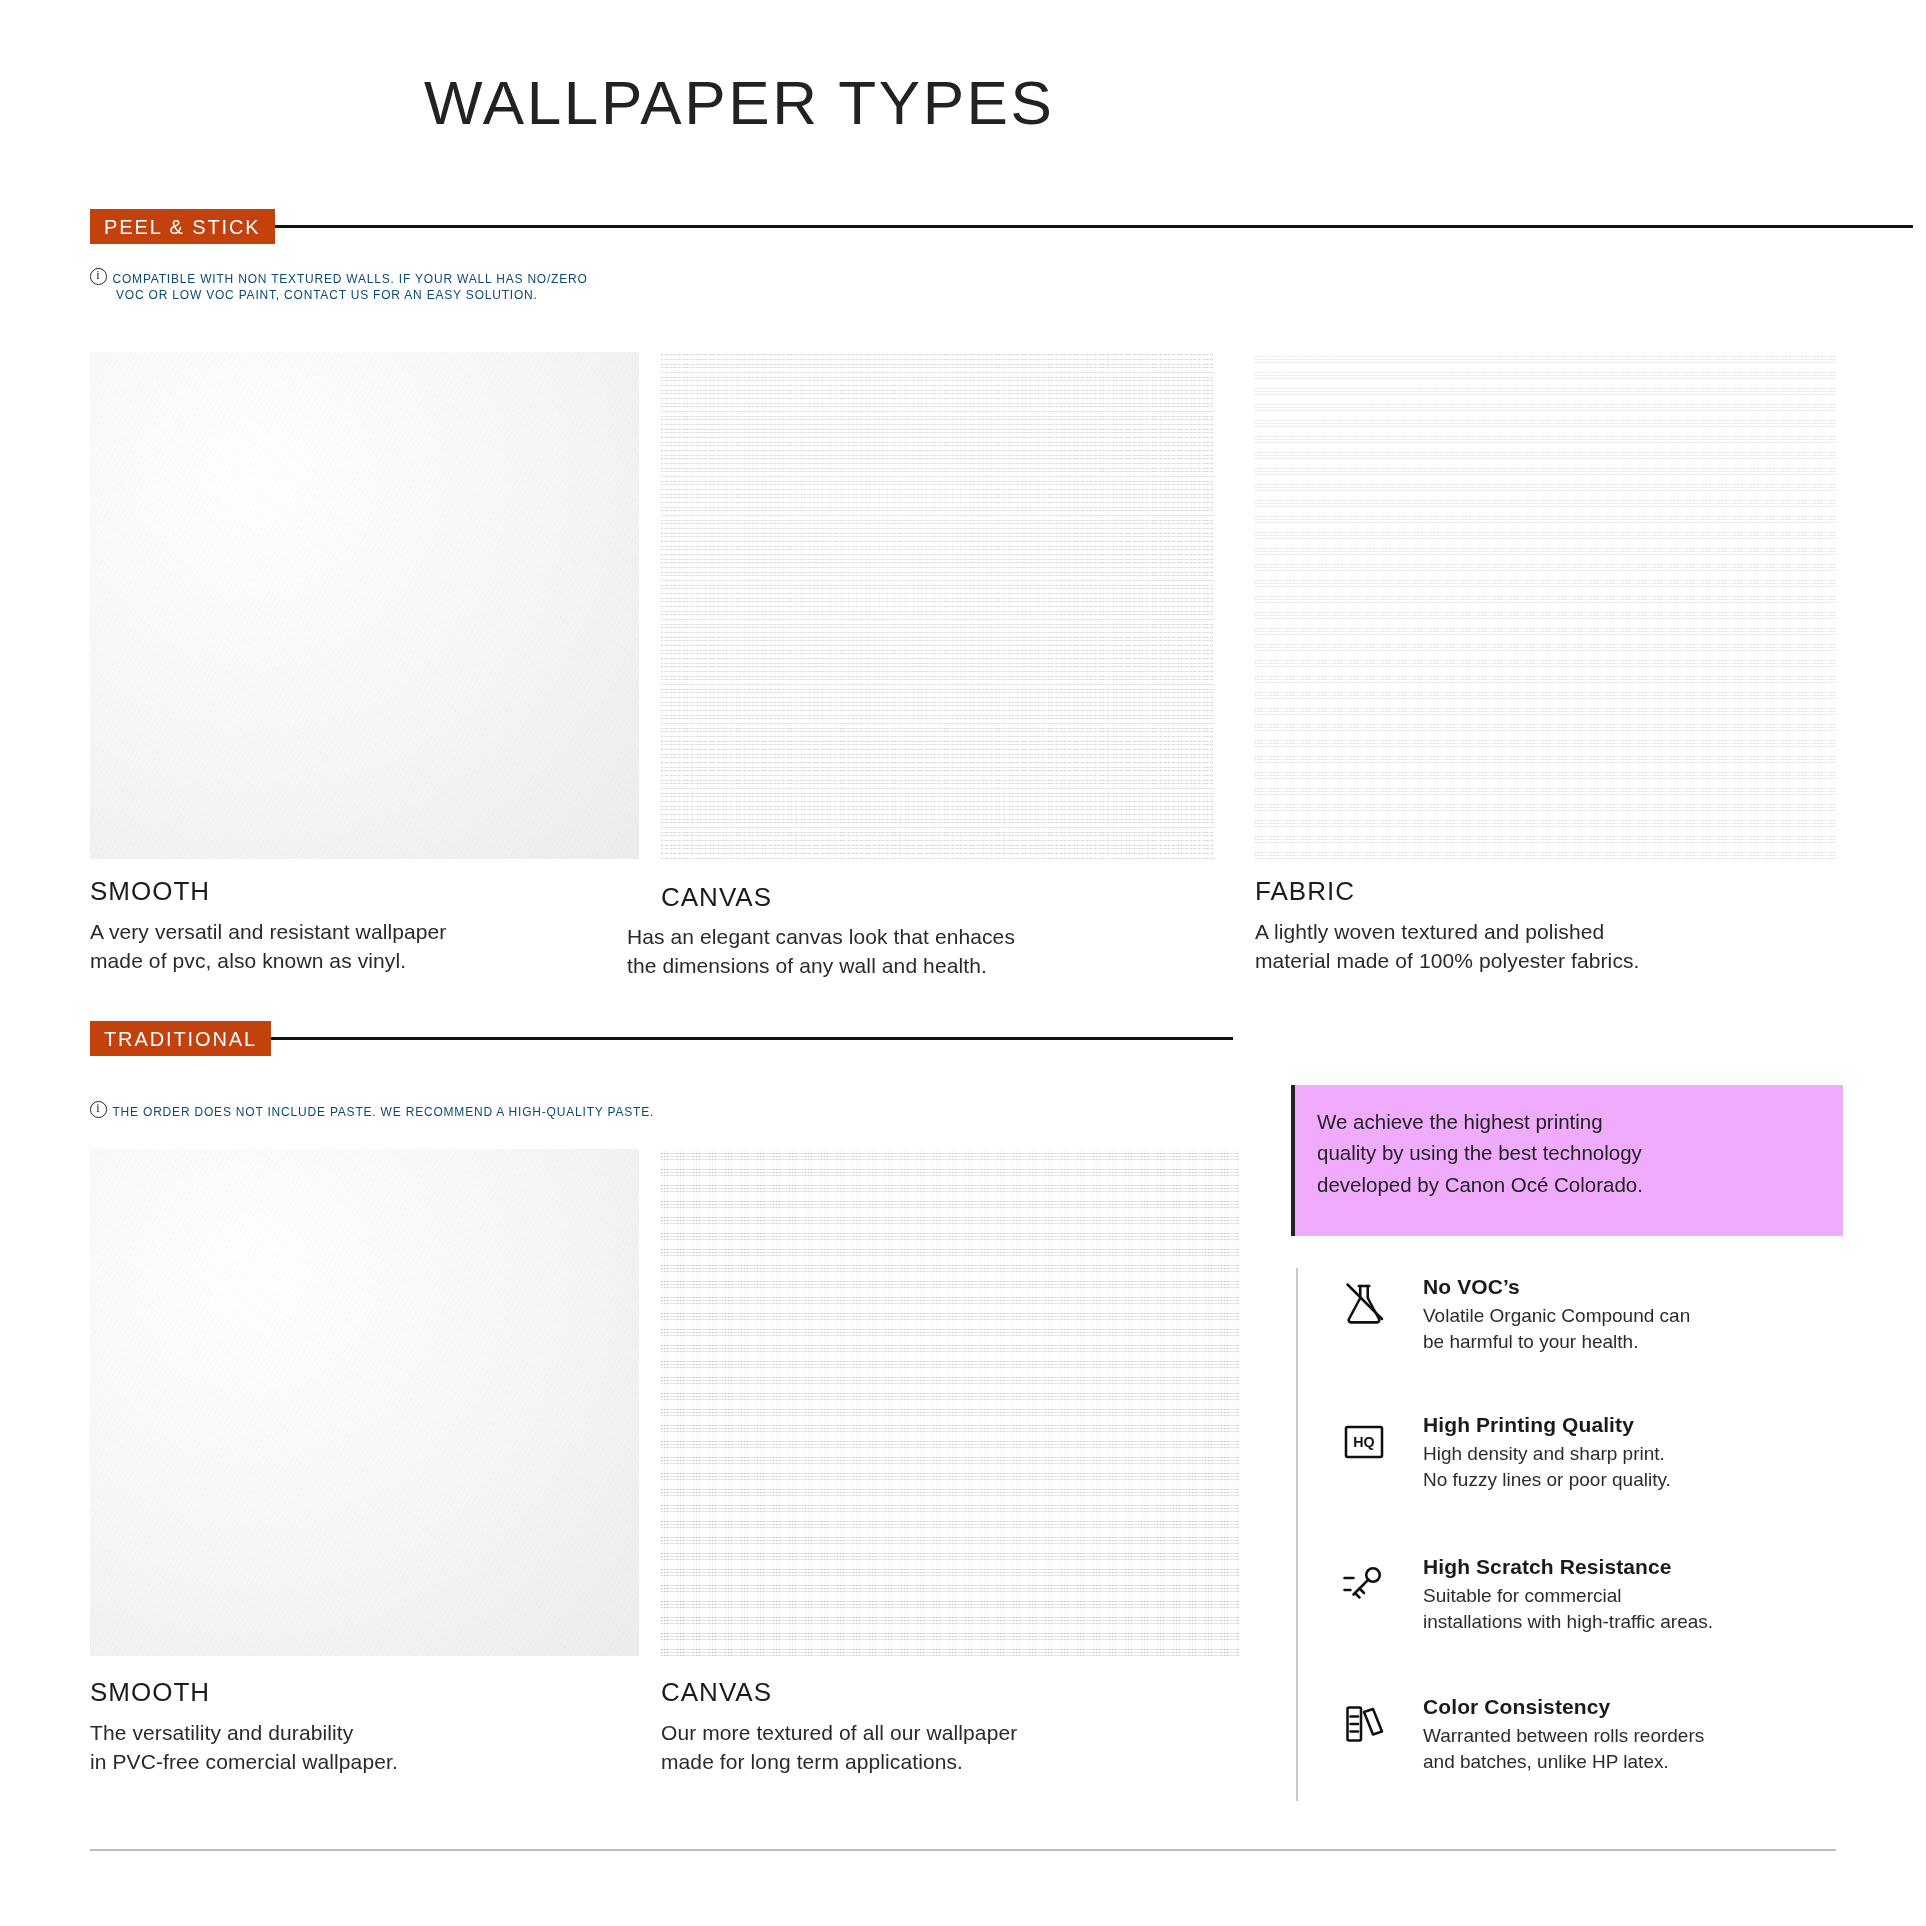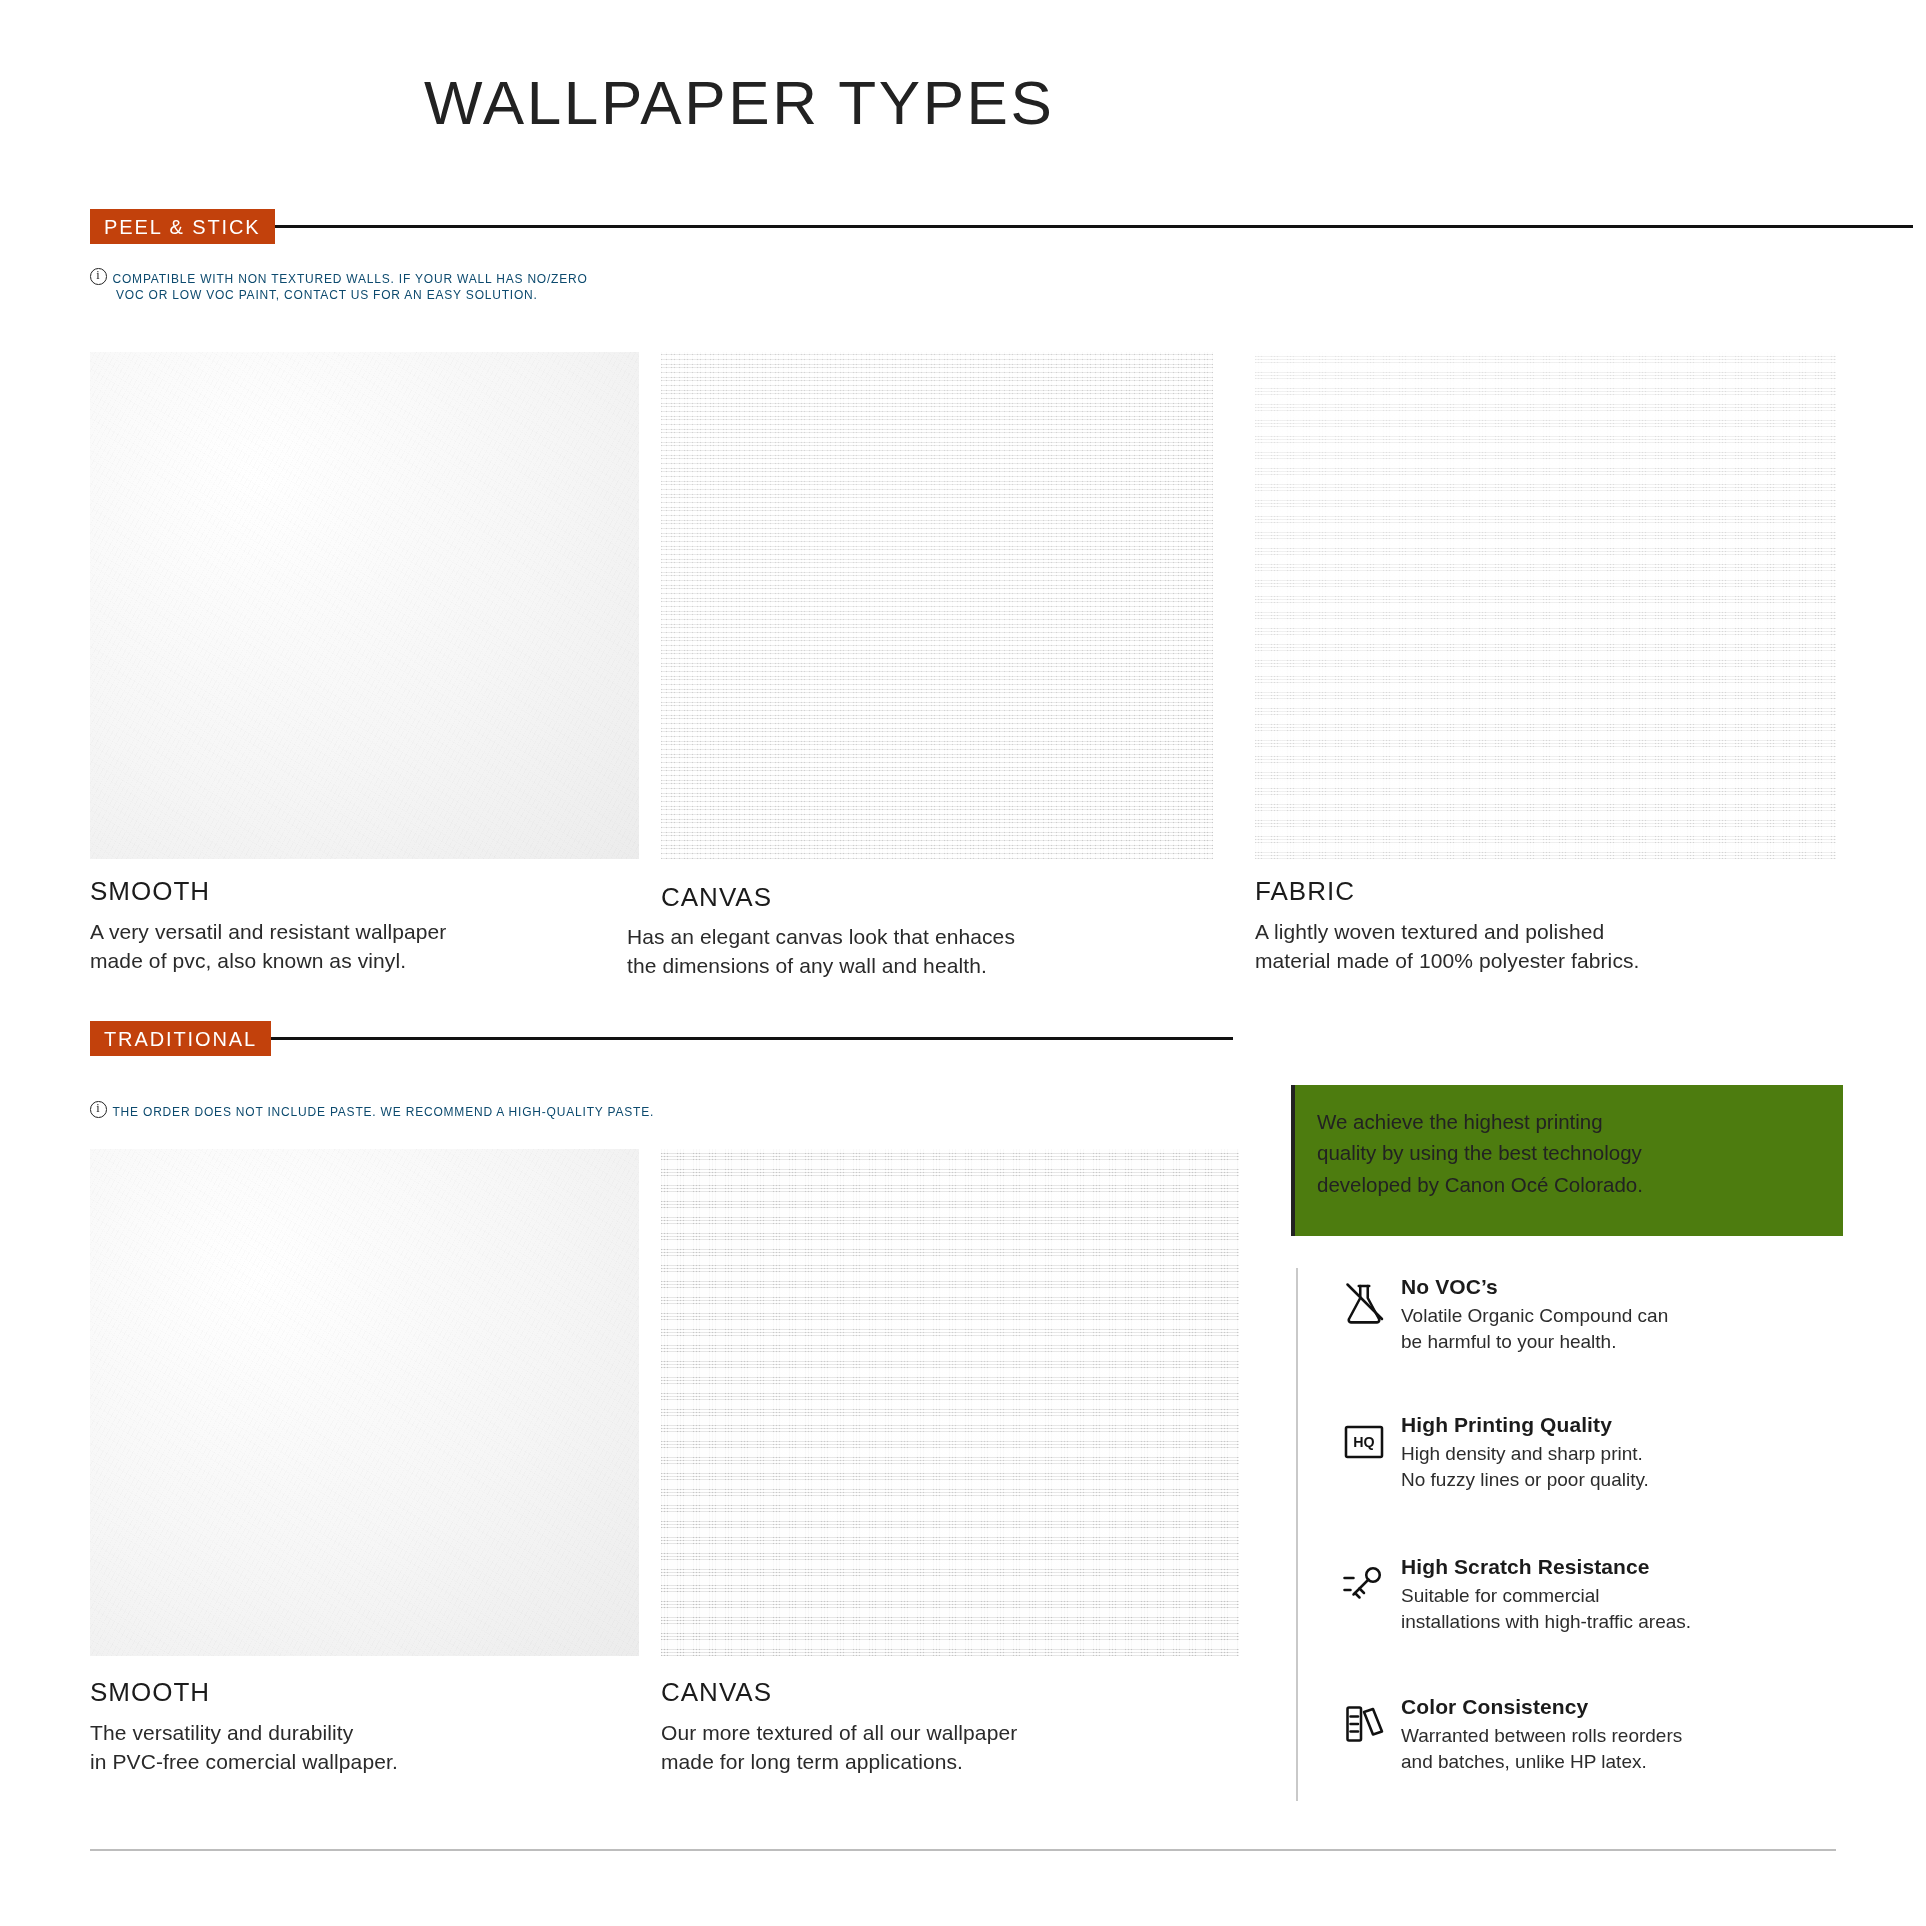--- a/index.html
+++ b/index.html
@@ -145,39 +145,39 @@
     line-height: 1.38;
     color: #2a2a2a;
     letter-spacing: 0.1px;
   }
 
   
   .quote {
     position: absolute;
     left: 1291px; top: 1085px;
     width: 552px; height: 151px;
-    background: #4d7c0f;
+    background: #f0abfc;
     border-left: 4.5px solid #222;
     padding: 20.5px 22px;
     font-size: 20.5px;
     line-height: 1.55;
     color: #222;
   }
   .feat-divider {
     position: absolute;
     left: 1296px; top: 1268px;
     width: 1.9px; height: 533px;
     background: #c9c9c9;
   }
   .feature {
     position: absolute;
     left: 1334px;
     width: 526px;
     display: flex;
-    gap: 8px;
+    gap: 30px;
   }
   .feature .ficon {
     width: 59px; height: 59px;
     flex: 0 0 59px;
     display:flex; align-items:center; justify-content:center;
   }
   .feature .fbody { padding-top: 1.3px; }
   .feature h4 {
     margin: 0 0 3.9px 0;
     font-size: 21px;

